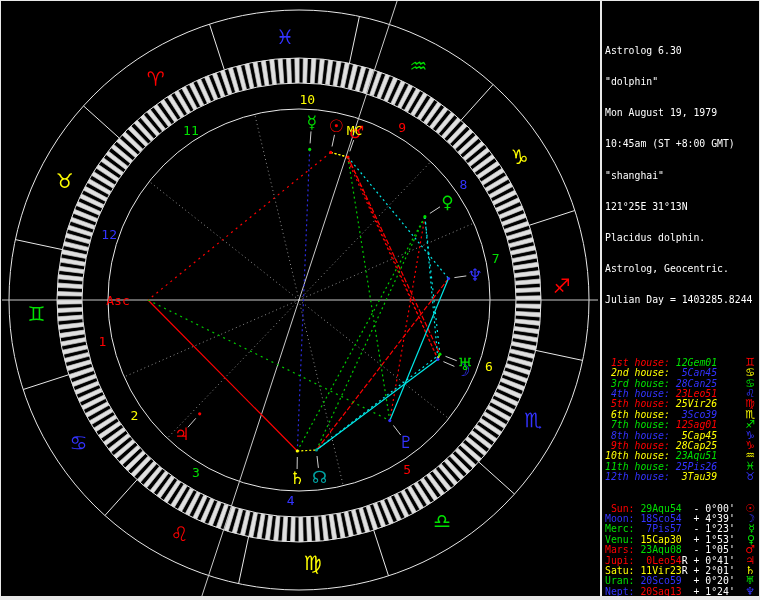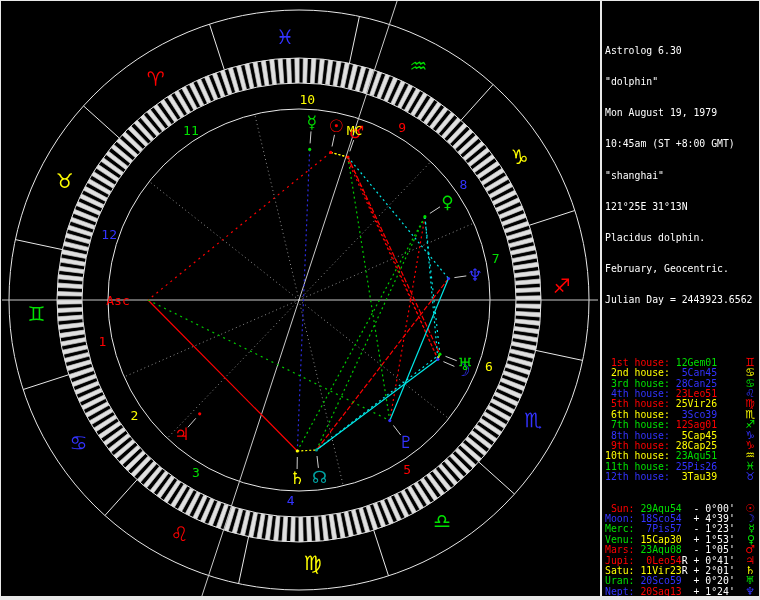--- a/index.html
+++ b/index.html
@@ -5,21 +5,21 @@
   html,body{margin:0;padding:0;background:#000;}
   #app{position:relative;width:760px;height:600px;background:#000;overflow:hidden;
        font-family:"DejaVu Sans Mono",monospace;}
   #frame{position:absolute;left:0;top:0;right:0;bottom:0;border:1px solid #e8e8e8;
          border-bottom:4px solid #e8e8e8;box-sizing:border-box;pointer-events:none;}
   #chart{position:absolute;left:0;top:0;width:600px;height:600px;}
   #divider{position:absolute;left:600px;top:0;width:2px;height:600px;background:#e8e8e8;}
   #panel{position:absolute;left:605px;top:4px;width:150px;color:#fff;
          font-size:9.8px;line-height:10.4px;white-space:pre;}
   #panel .block{margin:0;}
-  #houses-list{margin-top:8px;}
+  #houses-list{margin-top:8px;font-style:italic;}
   #planets-list{margin-top:6px;}
   .prow{display:flex;align-items:center;}
   .g{font-family:"DejaVu Sans",sans-serif;margin-left:auto;font-size:11px;line-height:10.4px;}
   svg text{user-select:none;}
 </style>
 </head>
 <body>
 
 <div id="app">
   <div id="chart"><svg width="600" height="600" viewBox="0 0 600 600" xmlns="http://www.w3.org/2000/svg">
@@ -688,22 +688,22 @@
 
   <div id="panel">
     <div class="block" id="header-block">
       <div>Astrolog 6.30</div>
       <div>"dolphin"</div>
       <div>Mon August 19, 1979</div>
       <div>10:45am (ST +8:00 GMT)</div>
       <div>"shanghai"</div>
       <div>121°25E 31°13N</div>
       <div>Placidus dolphin.</div>
-      <div>February, Geocentric.</div>
-      <div>Julian Day = 2443923.6562</div>
+      <div>Astrolog, Geocentric.</div>
+      <div>Julian Day = 1403285.8244</div>
     </div>
 
     <div class="block" id="houses-list"><div class="prow"><span style="color:#ff0000"> 1st house:</span><span style="color:#00e000"> 12Gem01</span><span class="g" style="color:#ff0000">♊</span></div><div class="prow"><span style="color:#ffff00"> 2nd house:</span><span style="color:#3333ff">  5Can45</span><span class="g" style="color:#ffff00">♋</span></div><div class="prow"><span style="color:#00e000"> 3rd house:</span><span style="color:#3333ff"> 28Can25</span><span class="g" style="color:#00e000">♋</span></div><div class="prow"><span style="color:#3333ff"> 4th house:</span><span style="color:#ff0000"> 23Leo51</span><span class="g" style="color:#3333ff">♌</span></div><div class="prow"><span style="color:#ff0000"> 5th house:</span><span style="color:#ffff00"> 25Vir26</span><span class="g" style="color:#ff0000">♍</span></div><div class="prow"><span style="color:#ffff00"> 6th house:</span><span style="color:#3333ff">  3Sco39</span><span class="g" style="color:#ffff00">♏</span></div><div class="prow"><span style="color:#00e000"> 7th house:</span><span style="color:#ff0000"> 12Sag01</span><span class="g" style="color:#00e000">♐</span></div><div class="prow"><span style="color:#3333ff"> 8th house:</span><span style="color:#ffff00">  5Cap45</span><span class="g" style="color:#3333ff">♑</span></div><div class="prow"><span style="color:#ff0000"> 9th house:</span><span style="color:#ffff00"> 28Cap25</span><span class="g" style="color:#ff0000">♑</span></div><div class="prow"><span style="color:#ffff00">10th house:</span><span style="color:#00e000"> 23Aqu51</span><span class="g" style="color:#ffff00">♒</span></div><div class="prow"><span style="color:#00e000">11th house:</span><span style="color:#3333ff"> 25Pis26</span><span class="g" style="color:#00e000">♓</span></div><div class="prow"><span style="color:#3333ff">12th house:</span><span style="color:#ffff00">  3Tau39</span><span class="g" style="color:#3333ff">♉</span></div></div>
     <div class="block" id="planets-list"><div class="prow"><span style="color:#ff0000"> Sun:</span><span style="color:#00e000"> 29Aqu54</span><span style="color:#ffffff"> </span><span style="color:#ffffff"> - 0°00'</span><span class="g" style="color:#ff0000">☉</span></div><div class="prow"><span style="color:#3333ff">Moon:</span><span style="color:#3333ff"> 18Sco54</span><span style="color:#ffffff"> </span><span style="color:#ffffff"> + 4°39'</span><span class="g" style="color:#3333ff">☽</span></div><div class="prow"><span style="color:#00e000">Merc:</span><span style="color:#3333ff">  7Pis57</span><span style="color:#ffffff"> </span><span style="color:#ffffff"> - 1°23'</span><span class="g" style="color:#00e000">☿</span></div><div class="prow"><span style="color:#00e000">Venu:</span><span style="color:#ffff00"> 15Cap30</span><span style="color:#ffffff"> </span><span style="color:#ffffff"> + 1°53'</span><span class="g" style="color:#00e000">♀</span></div><div class="prow"><span style="color:#ff0000">Mars:</span><span style="color:#00e000"> 23Aqu08</span><span style="color:#ffffff"> </span><span style="color:#ffffff"> - 1°05'</span><span class="g" style="color:#ff0000">♂</span></div><div class="prow"><span style="color:#ff0000">Jupi:</span><span style="color:#ff0000">  0Leo54</span><span style="color:#ffffff">R</span><span style="color:#ffffff"> + 0°41'</span><span class="g" style="color:#ff0000">♃</span></div><div class="prow"><span style="color:#ffff00">Satu:</span><span style="color:#ffff00"> 11Vir23</span><span style="color:#ffffff">R</span><span style="color:#ffffff"> + 2°01'</span><span class="g" style="color:#ffff00">♄</span></div><div class="prow"><span style="color:#00e000">Uran:</span><span style="color:#3333ff"> 20Sco59</span><span style="color:#ffffff"> </span><span style="color:#ffffff"> + 0°20'</span><span class="g" style="color:#00e000">♅</span></div><div class="prow"><span style="color:#3333ff">Nept:</span><span style="color:#ff0000"> 20Sag13</span><span style="color:#ffffff"> </span><span style="color:#ffffff"> + 1°24'</span><span class="g" style="color:#3333ff">♆</span></div><div class="prow"><span style="color:#3333ff">Plut:</span><span style="color:#00e000"> 19Lib00</span><span style="color:#ffffff">R</span><span style="color:#ffffff"> +17°30'</span><span class="g" style="color:#3333ff">♇</span></div></div>
 
     
   </div>
 
   <div id="frame"></div>
 </div>

